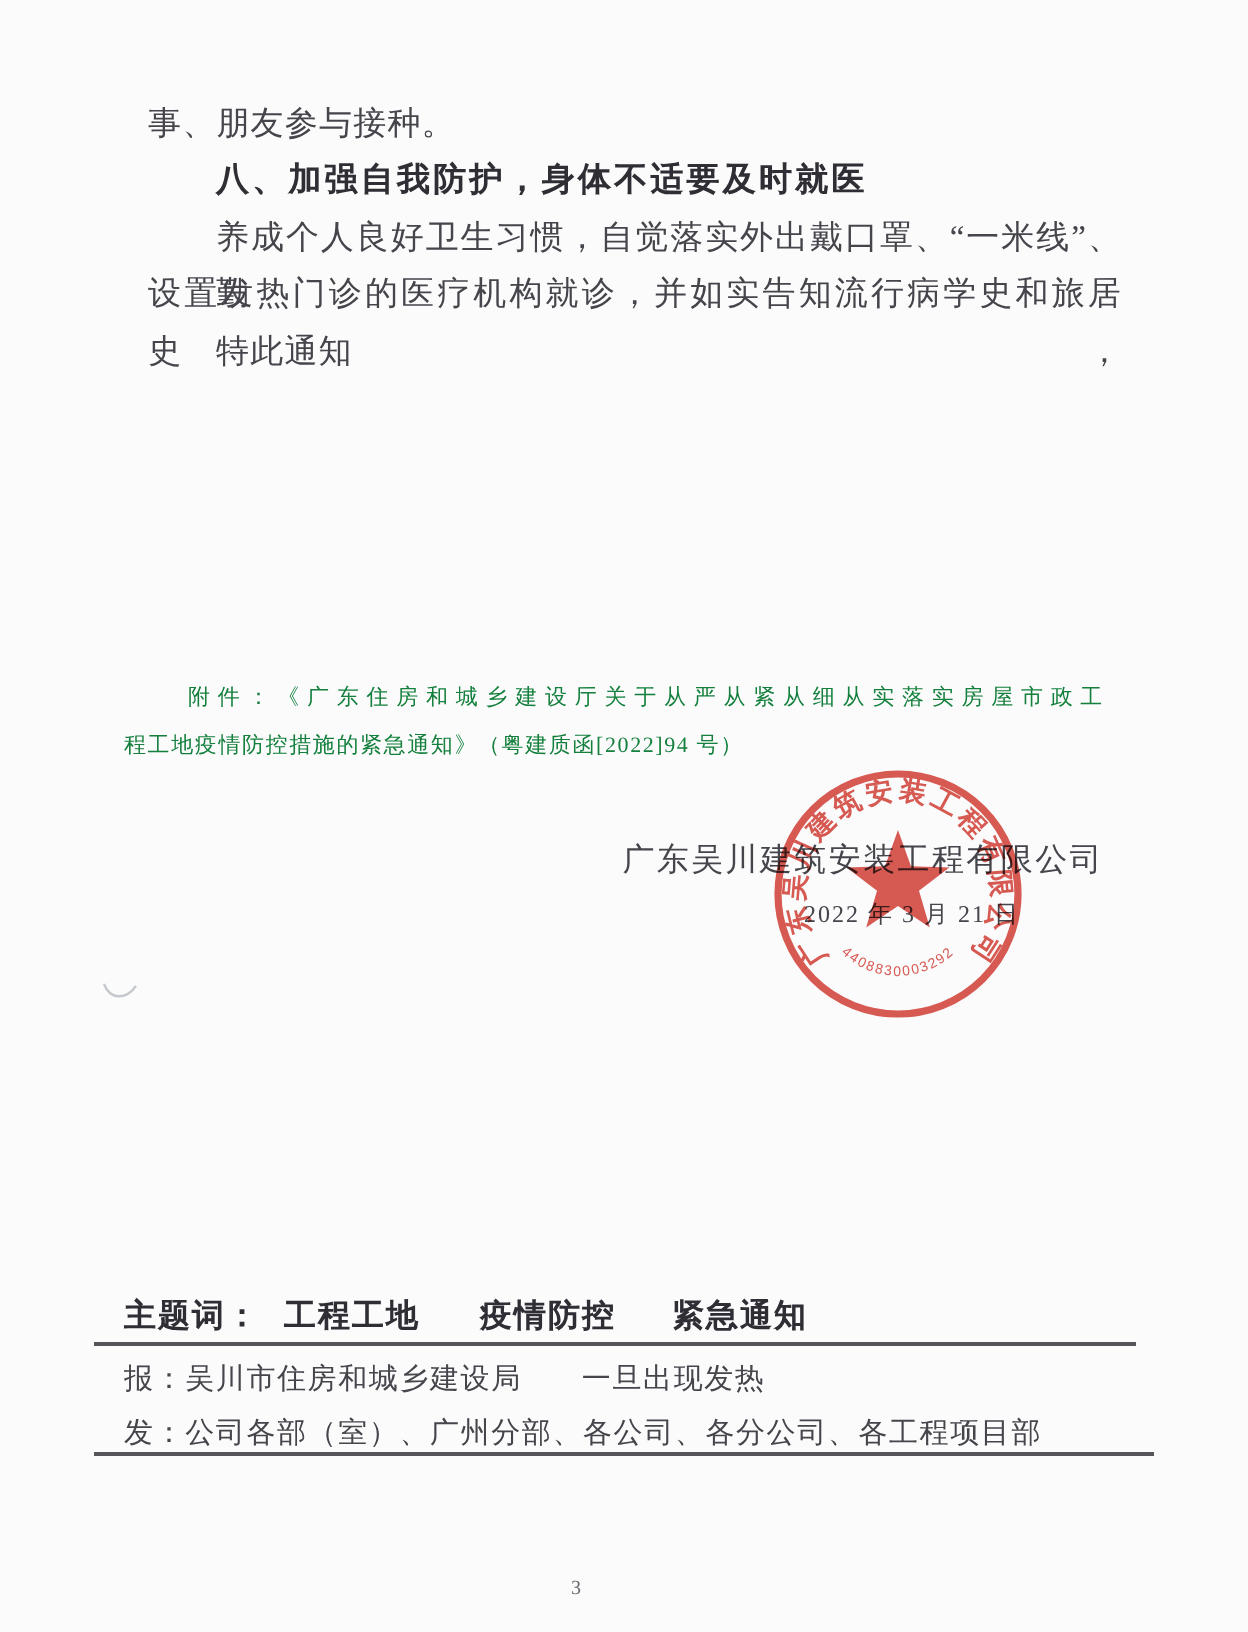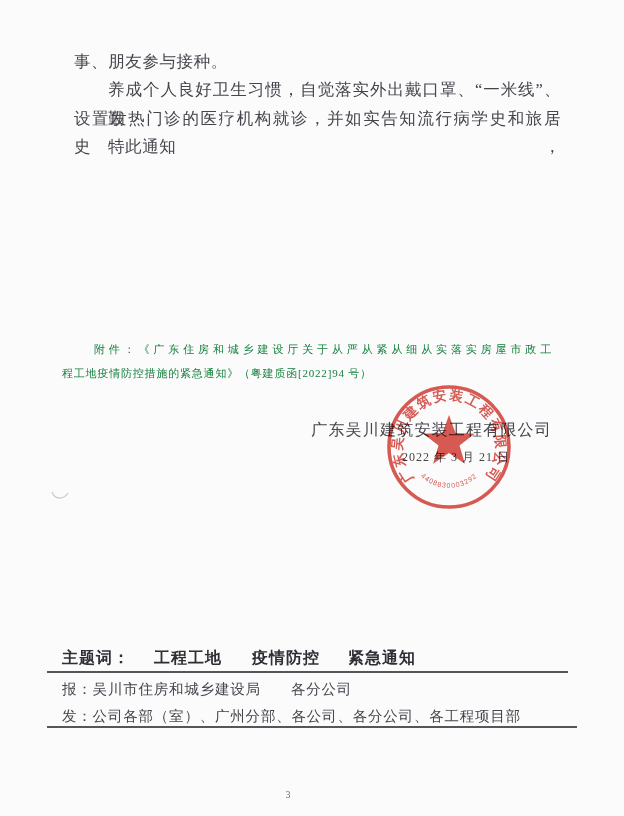--- a/index.html
+++ b/index.html
@@ -52,21 +52,21 @@
 
   
   .pen-mark { position:absolute; left:50px; top:489px; opacity:0.65; }
 
   
   .kw-row {
     position:absolute; left:62px; top:648px; height:20px;
     font-size:16px; font-weight:bold; color:#2e2e34; letter-spacing:1px;
     white-space:nowrap;
   }
-  .kw-item1 { margin-left:24px; }
+  .kw-item1 { margin-left:12px; }
   .kw-item2 { margin-left:30px; }
   .kw-item3 { margin-left:28px; }
   .rule {
     position:absolute; left:47px; height:2px; background:#55555a;
   }
   .rule-1 { top:671px; width:521px; }
   .rule-2 { top:726px; width:530px; }
   .report-row, .issue-row {
     position:absolute; left:62px; white-space:nowrap;
     font-size:14.5px; letter-spacing:0.8px; color:#45454c;
@@ -80,20 +80,21 @@
     font-size:10px; color:#6a6a70; text-align:center;
   }
 </style>
 </head>
 <body>
 
 <div class="page">
 
   <div class="doc-body">
     <div class="bline">事、朋友参与接种。</div>
+    <div class="bline indent bold">八、加强自我防护，身体不适要及时就医</div>
     <div class="bline indent just">养成个人良好卫生习惯，自觉落实外出戴口罩、“一米线”、勤</div>
     <div class="bline just">设置发热门诊的医疗机构就诊，并如实告知流行病学史和旅居史，</div>
     <div class="bline indent">特此通知</div>
   </div>
 
   <div class="attachment">
     <div class="aline first">附件：《广东住房和城乡建设厅关于从严从紧从细从实落实房屋市政工</div>
     <div class="aline">程工地疫情防控措施的紧急通知》（粤建质函[2022]94 号）</div>
   </div>
 
@@ -119,21 +120,21 @@
     <path d="M2,3 C5,11 13,11 18,4" fill="none" stroke="#a9adb3" stroke-width="1.2"></path>
   </svg>
 
   <div class="kw-row">
     <span>主题词：</span><span class="kw-item1">工程工地</span><span class="kw-item2">疫情防控</span><span class="kw-item3">紧急通知</span>
   </div>
 
   <div class="rule rule-1"></div>
 
   <div class="report-row">
-    <span>报：</span><span>吴川市住房和城乡建设局</span><span class="report-to2">各分公司</span>
+    <span>报：</span><span>吴川市住房和城乡建设局</span><span class="report-to2">一旦出现发热</span>
   </div>
 
   <div class="issue-row">
     <span>发：</span><span>公司各部（室）、广州分部、各公司、各分公司、各工程项目部</span>
   </div>
 
   <div class="rule rule-2"></div>
 
   <div class="page-number">3</div>
 

